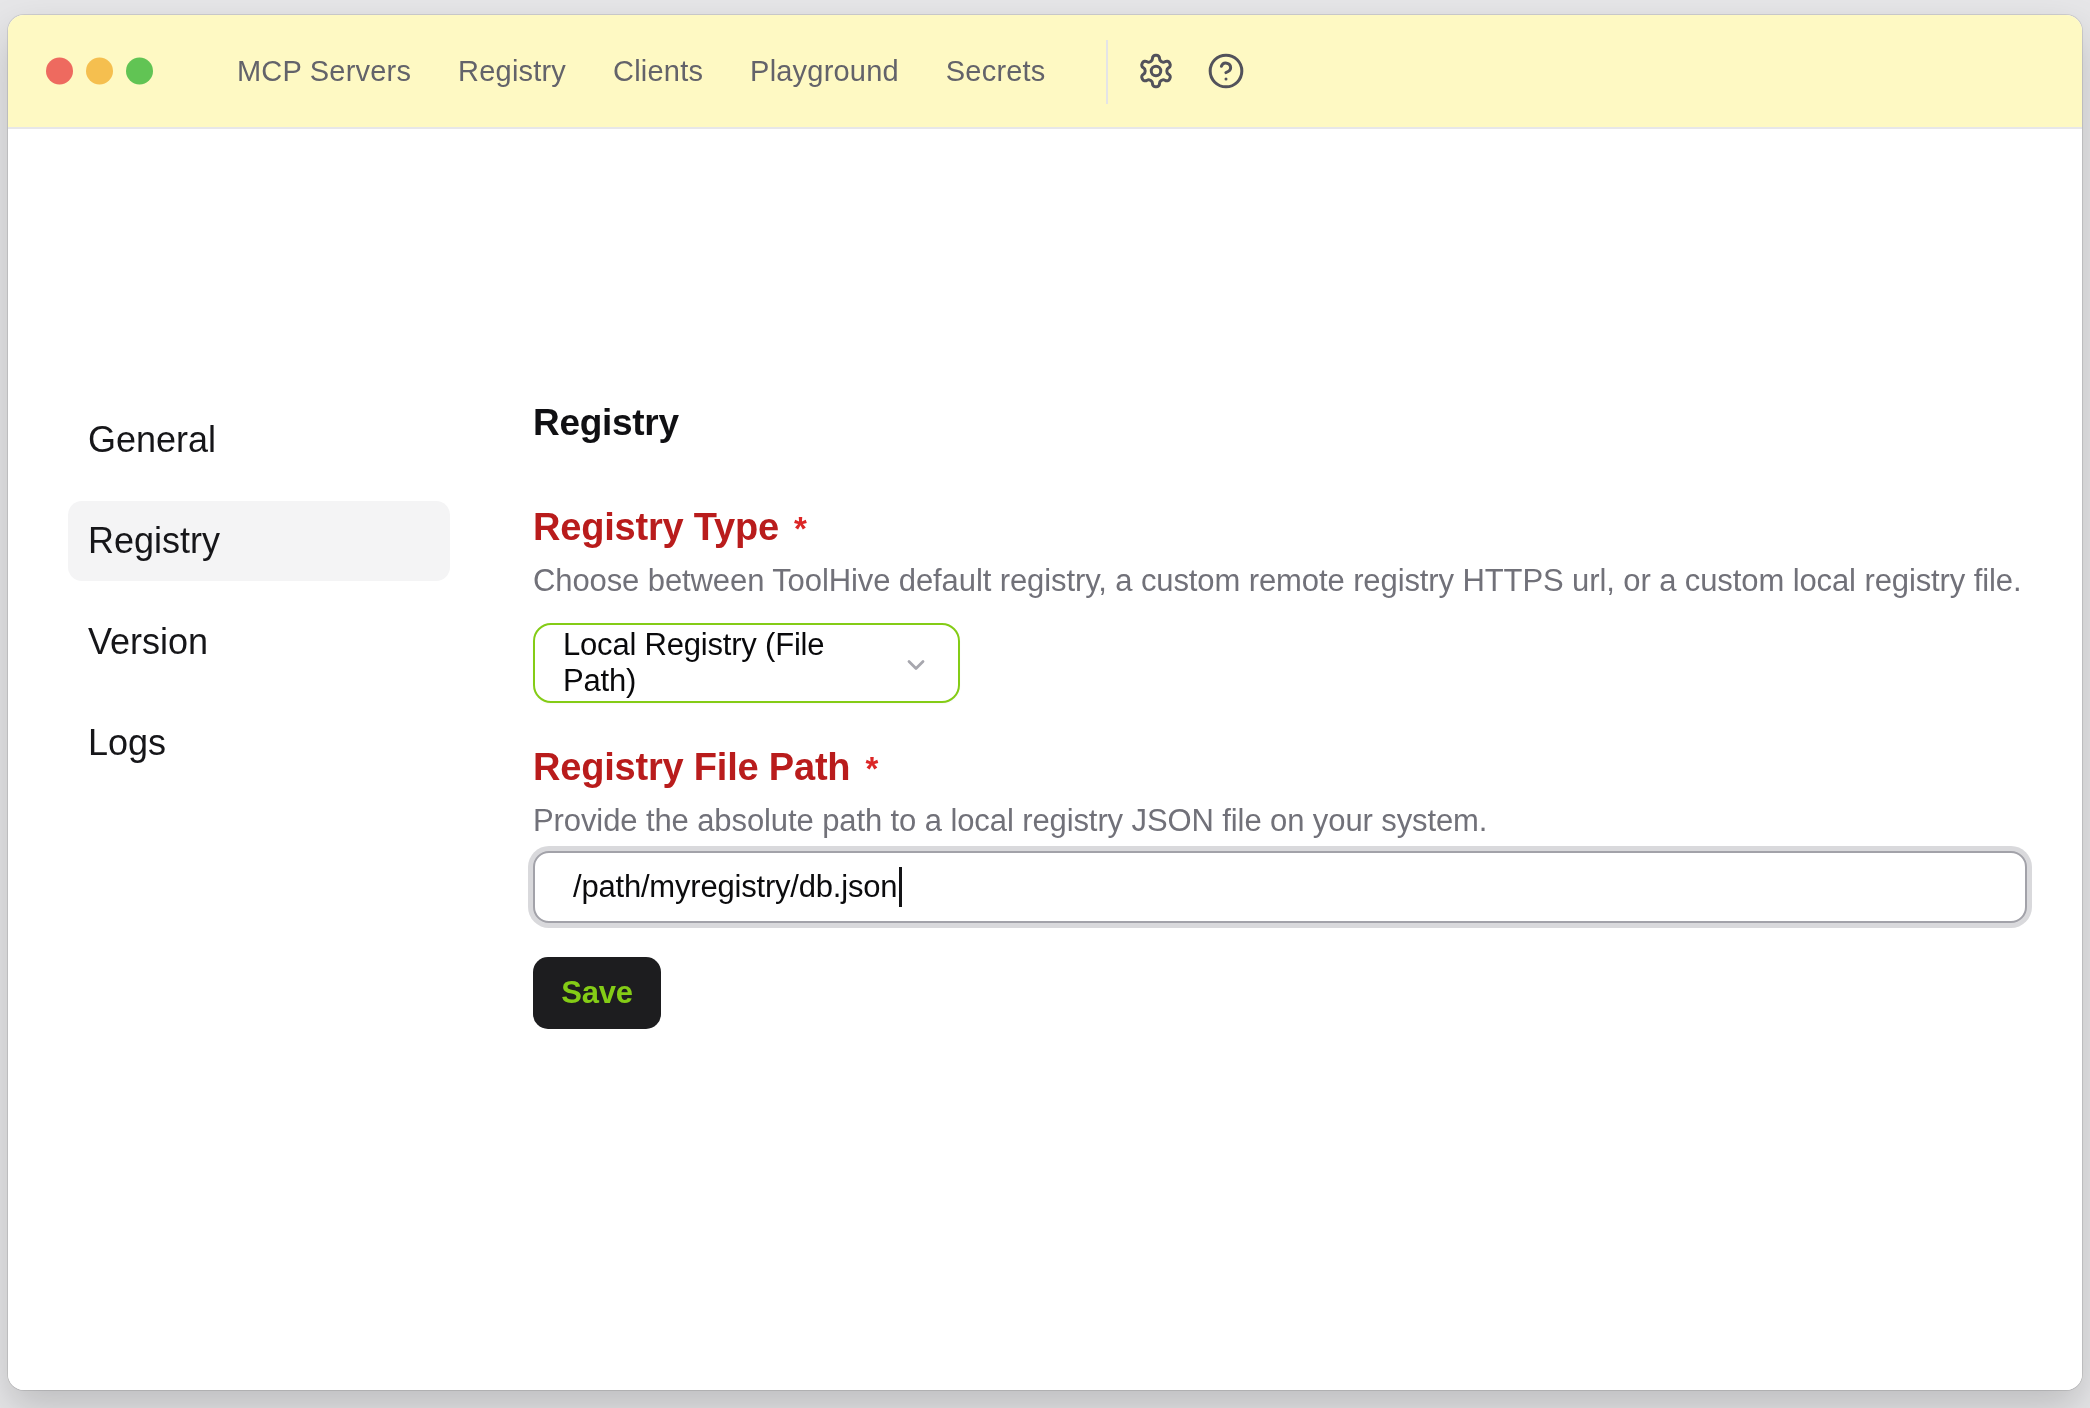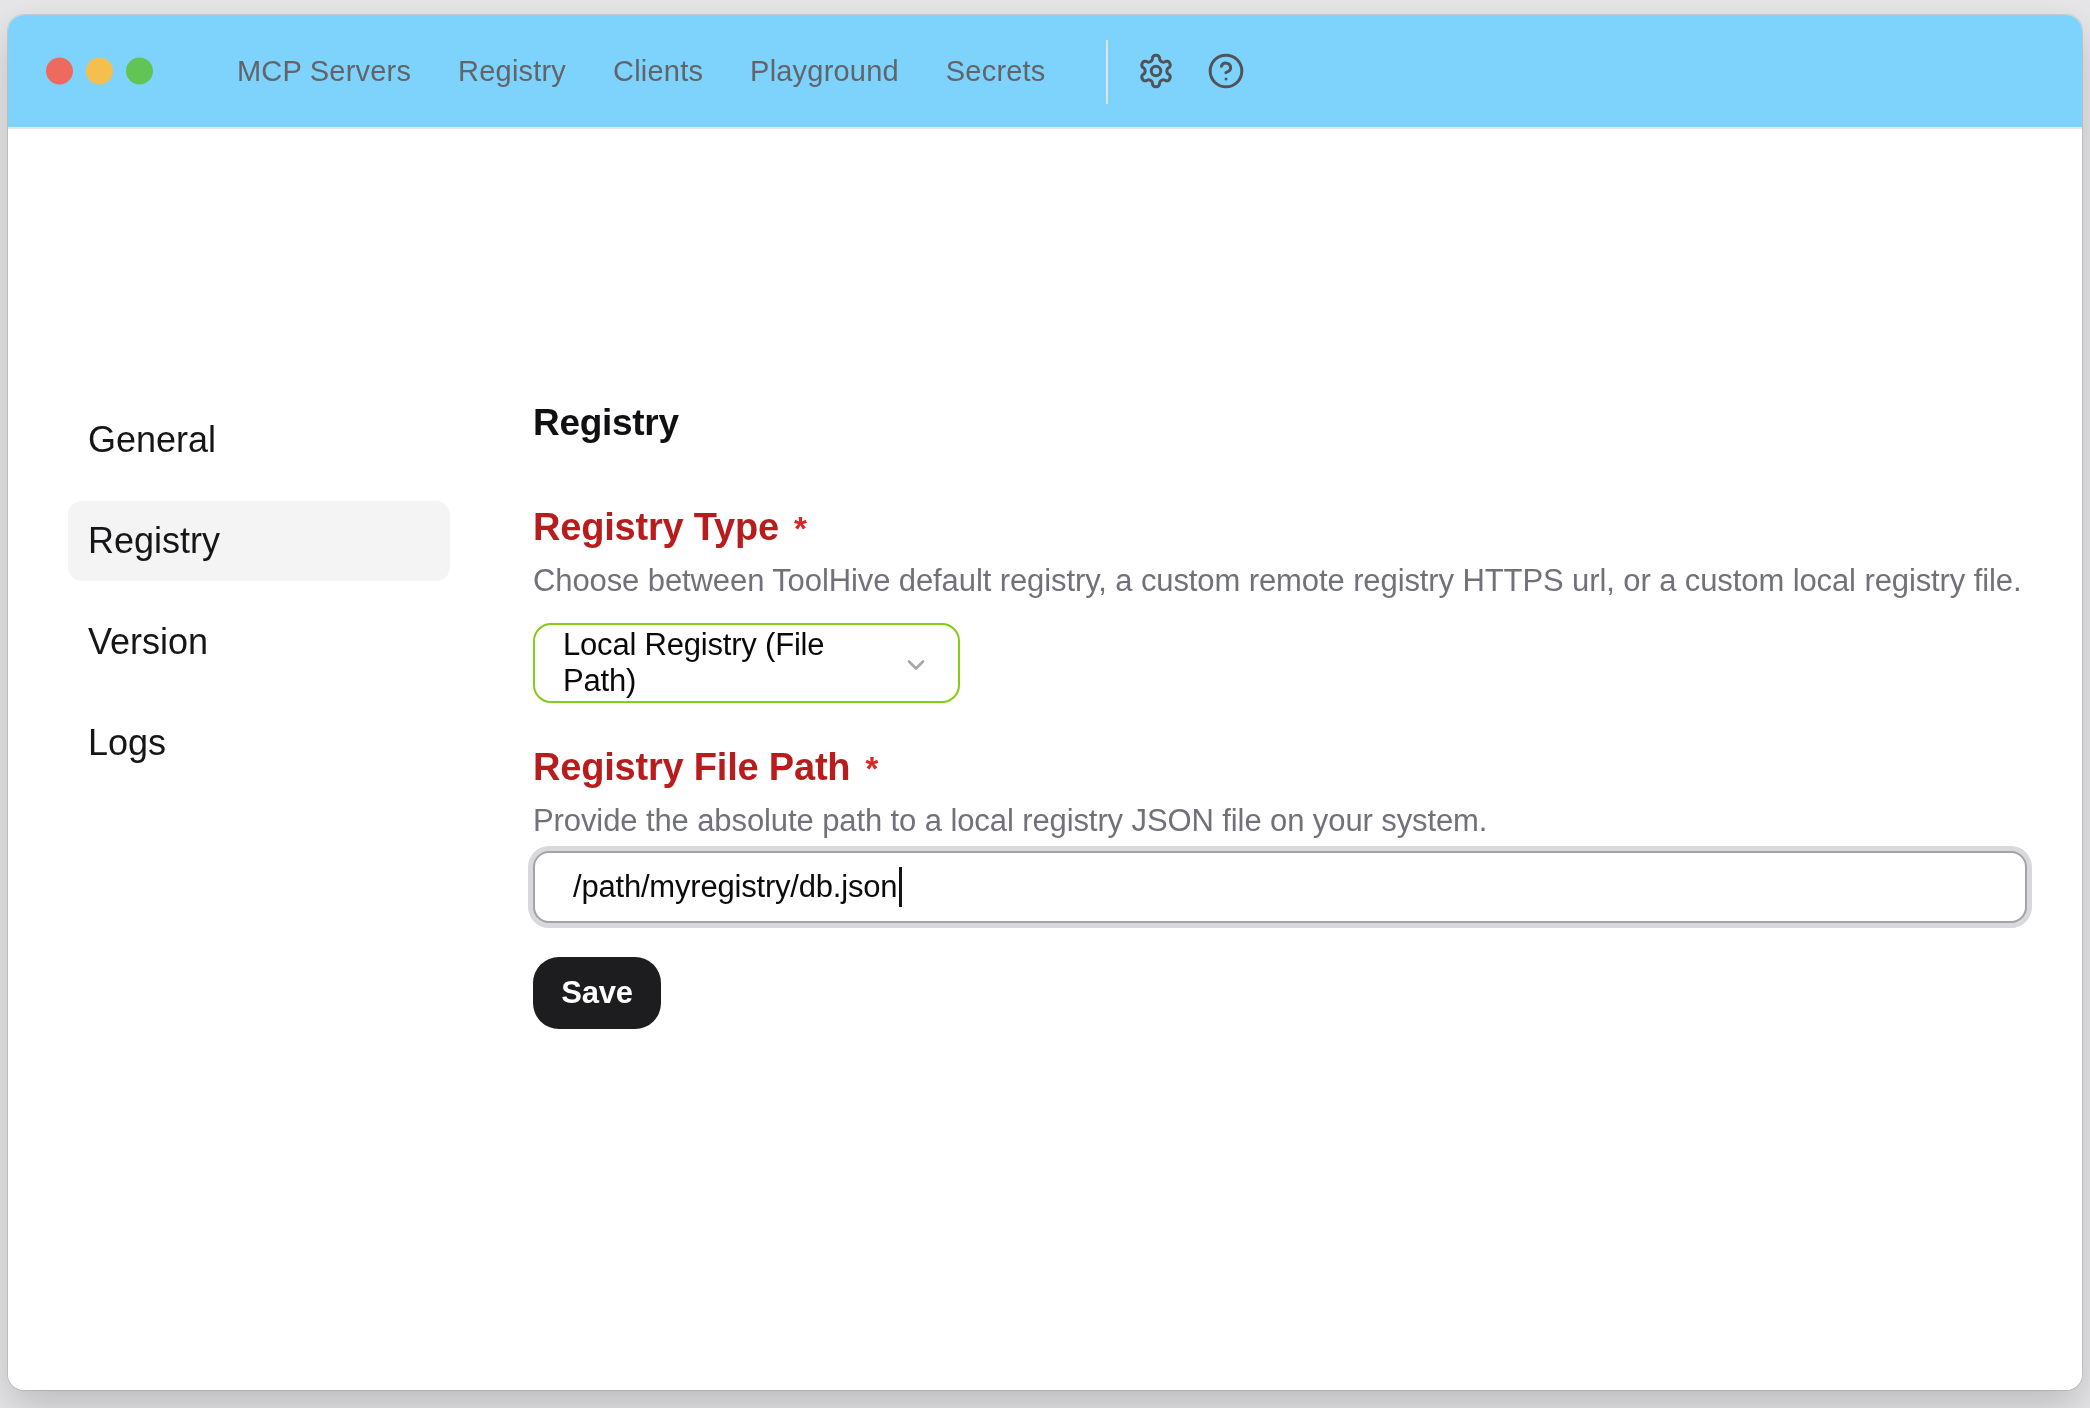--- a/index.html
+++ b/index.html
@@ -14,21 +14,21 @@
   .window {
     position:absolute; left:8px; top:15px; width:2074px; height:1375px;
     background:#ffffff; border-radius:16px;
     box-shadow:0 0 0 1px rgba(0,0,0,0.10), 0 18px 40px rgba(0,0,0,0.18);
     overflow:hidden;
     display:flex; flex-direction:column;
   }
   
   .titlebar {
     height:114px; flex:0 0 114px;
-    background:#7dd3fc;
+    background:#fef9c3;
     border-bottom:2px solid #e7e7e9;
     position:relative;
   }
   .traffic { position:absolute; left:38px; top:50%; transform:translateY(-50%); display:flex; gap:13px; }
   .traffic span { width:27px; height:27px; border-radius:50%; display:block; }
   .nav { position:absolute; left:229px; top:0; height:100%; display:flex; align-items:center; gap:47px; }
   .nav span {
     font-size:29px; color:#63636a; letter-spacing:.2px; cursor:default; white-space:nowrap;
   }
   .tb-divider { position:absolute; left:1098px; top:25px; width:2px; height:64px; background:#e4e4e6; }
@@ -67,22 +67,22 @@
   .desc-tight { margin-bottom:10px; }
   .text-input {
     width:1494px; height:72px; border:2px solid #a2a2a9; border-radius:16px;
     background:#fff; box-shadow:0 0 0 5px #d9d9dc;
     display:flex; align-items:center; padding:0 38px;
     font-size:31px; color:#0b0b0d; margin-top:8px; margin-bottom:34px;
     cursor:text; letter-spacing:-.2px;
   }
   .caret { width:3px; height:40px; background:#141416; margin-left:2px; flex:0 0 auto; }
   .save-btn {
-    width:128px; height:72px; border:none; border-radius:26px;
-    background:#1d1d1f; color:#ffffff; font-size:31px; font-weight:600;
+    width:128px; height:72px; border:none; border-radius:15px;
+    background:#1d1d1f; color:#84cc16; font-size:31px; font-weight:600;
     font-family:inherit; display:flex; align-items:center; justify-content:center;
     cursor:pointer; letter-spacing:-.2px;
   }
 </style>
 </head>
 <body>
 
 <div class="window">
 
   <div class="titlebar">

